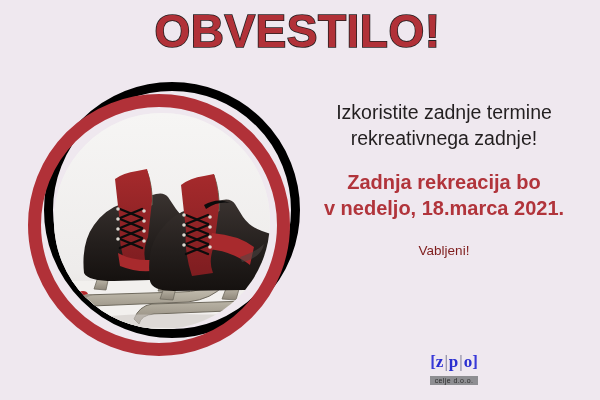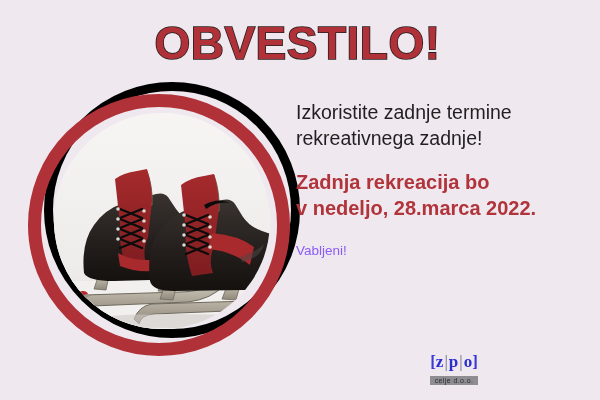--- a/index.html
+++ b/index.html
@@ -17,21 +17,21 @@
     position: relative;
     width: 600px;
     height: 400px;
     background: #efe8ef;
     overflow: hidden;
   }
 
   
   .title {
     position: absolute;
-    top: 20px;
+    top: 8px;
     left: 0;
     width: 595px;
     text-align: center;
     font-size: 46px;
     font-weight: bold;
     letter-spacing: 0.5px;
     color: #b13138;
     -webkit-text-stroke: 1.6px #231f20;
     paint-order: stroke fill;
     line-height: 1;
@@ -80,20 +80,21 @@
     width: 216px;
     height: 216px;
   }
 
   
   .col {
     position: absolute;
     left: 296px;
     top: 100px;
     width: 296px;
+    text-align: center;
     color: #231f20;
   }
   .lead {
     font-size: 19.5px;
     line-height: 1.32;
     color: #231f20;
   }
   .sub {
     margin-top: 18px;
     font-size: 14.5px;
@@ -103,21 +104,21 @@
   .highlight {
     margin-top: 18px;
     font-size: 20px;
     font-weight: bold;
     line-height: 1.3;
     color: #b1343b;
   }
   .invite {
     margin-top: 22px;
     font-size: 13.5px;
-    color: #8b5cf6;
+    color: #7f1d1d;
   }
 
   
   .logo {
     position: absolute;
     left: 413px;
     top: 353px;
     width: 82px;
     text-align: center;
     line-height: 1;
@@ -271,21 +272,21 @@
 
   <div class="col">
     <div class="lead">
       <div>Izkoristite zadnje termine</div>
       <div>rekreativnega zadnje!</div>
     </div>
     <div class="sub">
     </div>
     <div class="highlight">
       <div>Zadnja rekreacija bo</div>
-      <div>v nedeljo, 28.marca 2022.</div>
+      <div>v nedeljo, 18.marca 2021.</div>
     </div>
     <div class="invite">Vabljeni!</div>
   </div>
 
   <div class="logo">
     <div class="logo-mark"><span class="brk">[</span><span>z</span><span class="bar">|</span><span>p</span><span class="bar">|</span><span>o</span><span class="brk">]</span></div>
     <div><span class="logo-sub">celje d.o.o.</span></div>
   </div>
 
 </div>

